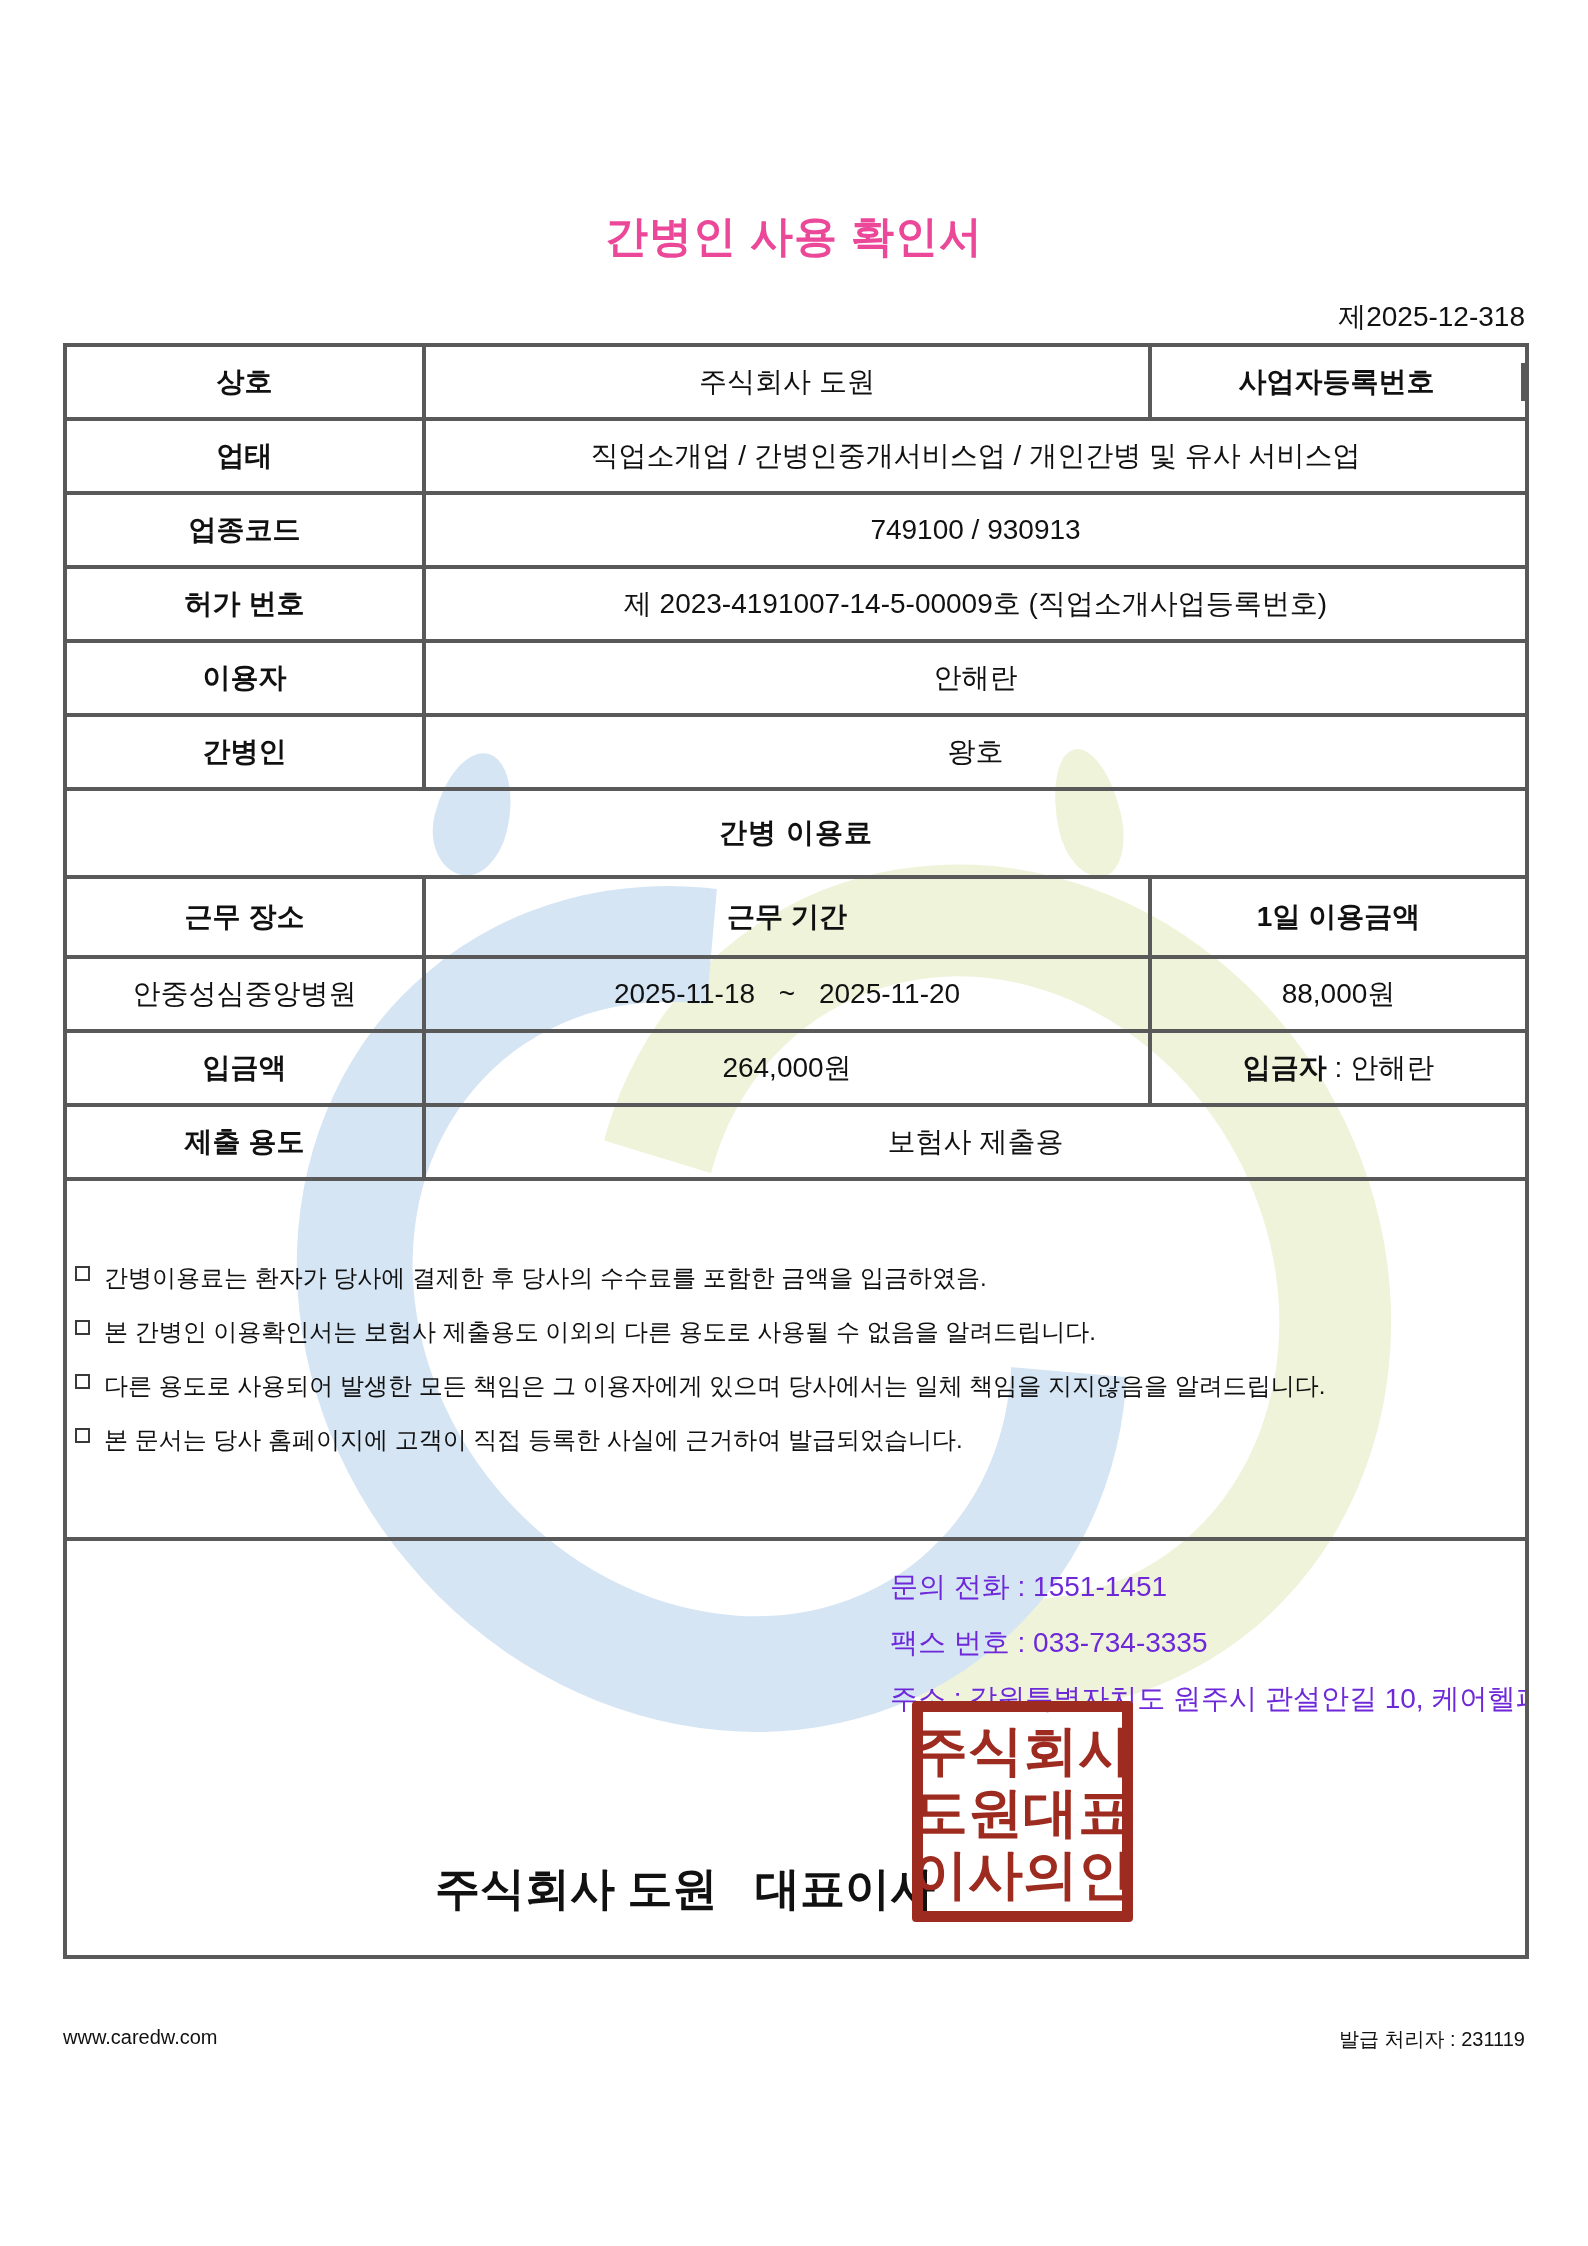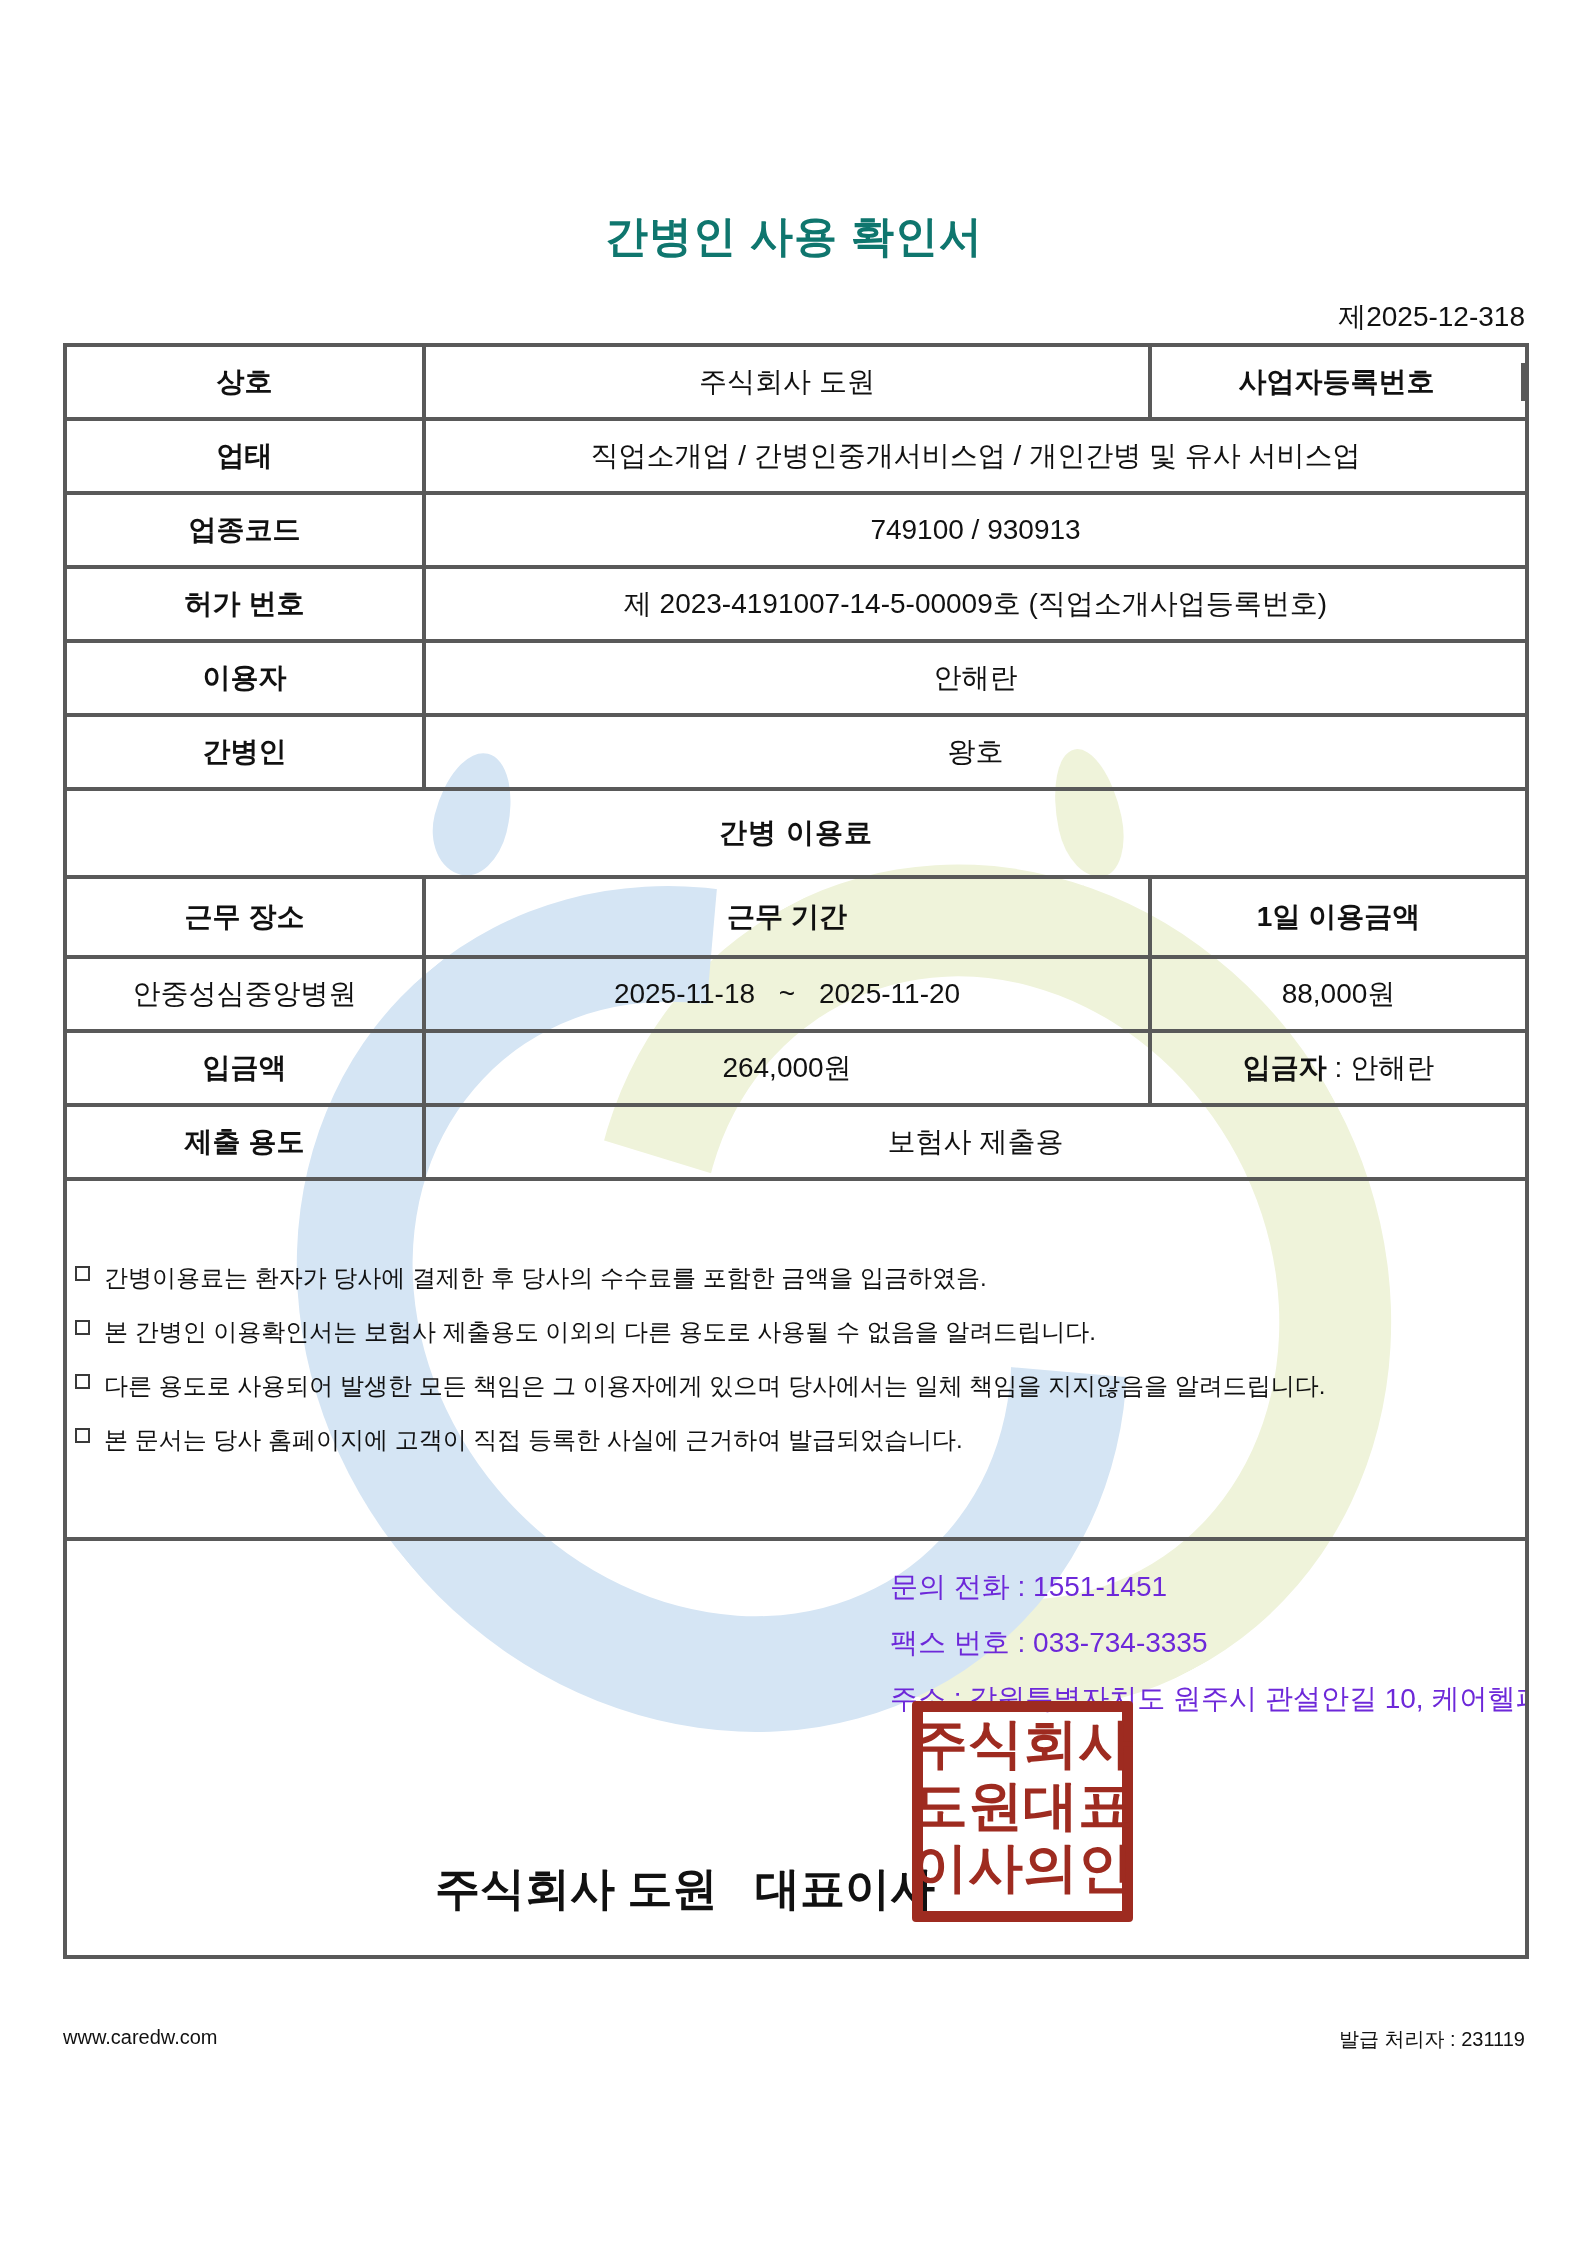--- a/index.html
+++ b/index.html
@@ -29,21 +29,21 @@
     border-radius:50% 50% 46% 54% / 58% 58% 42% 42%;transform:rotate(14deg);
   }
   .wm-dot-green{
     left:1056px;top:748px;width:64px;height:130px;background:#eff3da;
     border-radius:50% 50% 46% 54% / 58% 58% 42% 42%;transform:rotate(-12deg);
   }
   
   .content{position:relative;z-index:1;}
   .doc-title{
     position:absolute;top:208px;left:0;width:100%;
-    text-align:center;font-size:43px;font-weight:bold;letter-spacing:1px;color:#0f766e;
+    text-align:center;font-size:43px;font-weight:bold;letter-spacing:1px;color:#ec4899;
   }
   .doc-no{
     position:absolute;top:298px;right:63px;
     font-size:28px;color:#111;
   }
   table.main{
     position:absolute;top:343px;left:63px;
     width:1462px;border-collapse:collapse;table-layout:fixed;
     background:transparent;
   }
@@ -73,21 +73,21 @@
   .contact{position:absolute;left:823px;top:18px;text-align:left;}
   .contact div{font-size:28px;line-height:56px;color:#6d28d9;white-space:nowrap;}
   .sign-text{
     position:absolute;left:368px;top:318px;
     font-size:45px;font-weight:bold;color:#111;white-space:pre;
   }
   .seal{
     position:absolute;left:845px;top:160px;
     width:199px;height:199px;
     border:11px solid #9e2b20;border-radius:4px;
-    display:flex;flex-direction:column;align-items:center;
+    display:flex;flex-direction:column;justify-content:center;align-items:center;
     color:#9e2b20;
   }
   .seal div{
     font-size:54px;line-height:62px;font-weight:bold;letter-spacing:0px;
     transform:scaleX(1.02);white-space:nowrap;
   }
   .footer{
     position:absolute;top:2026px;left:63px;right:63px;
     display:flex;justify-content:space-between;
     font-size:20px;color:#111;

